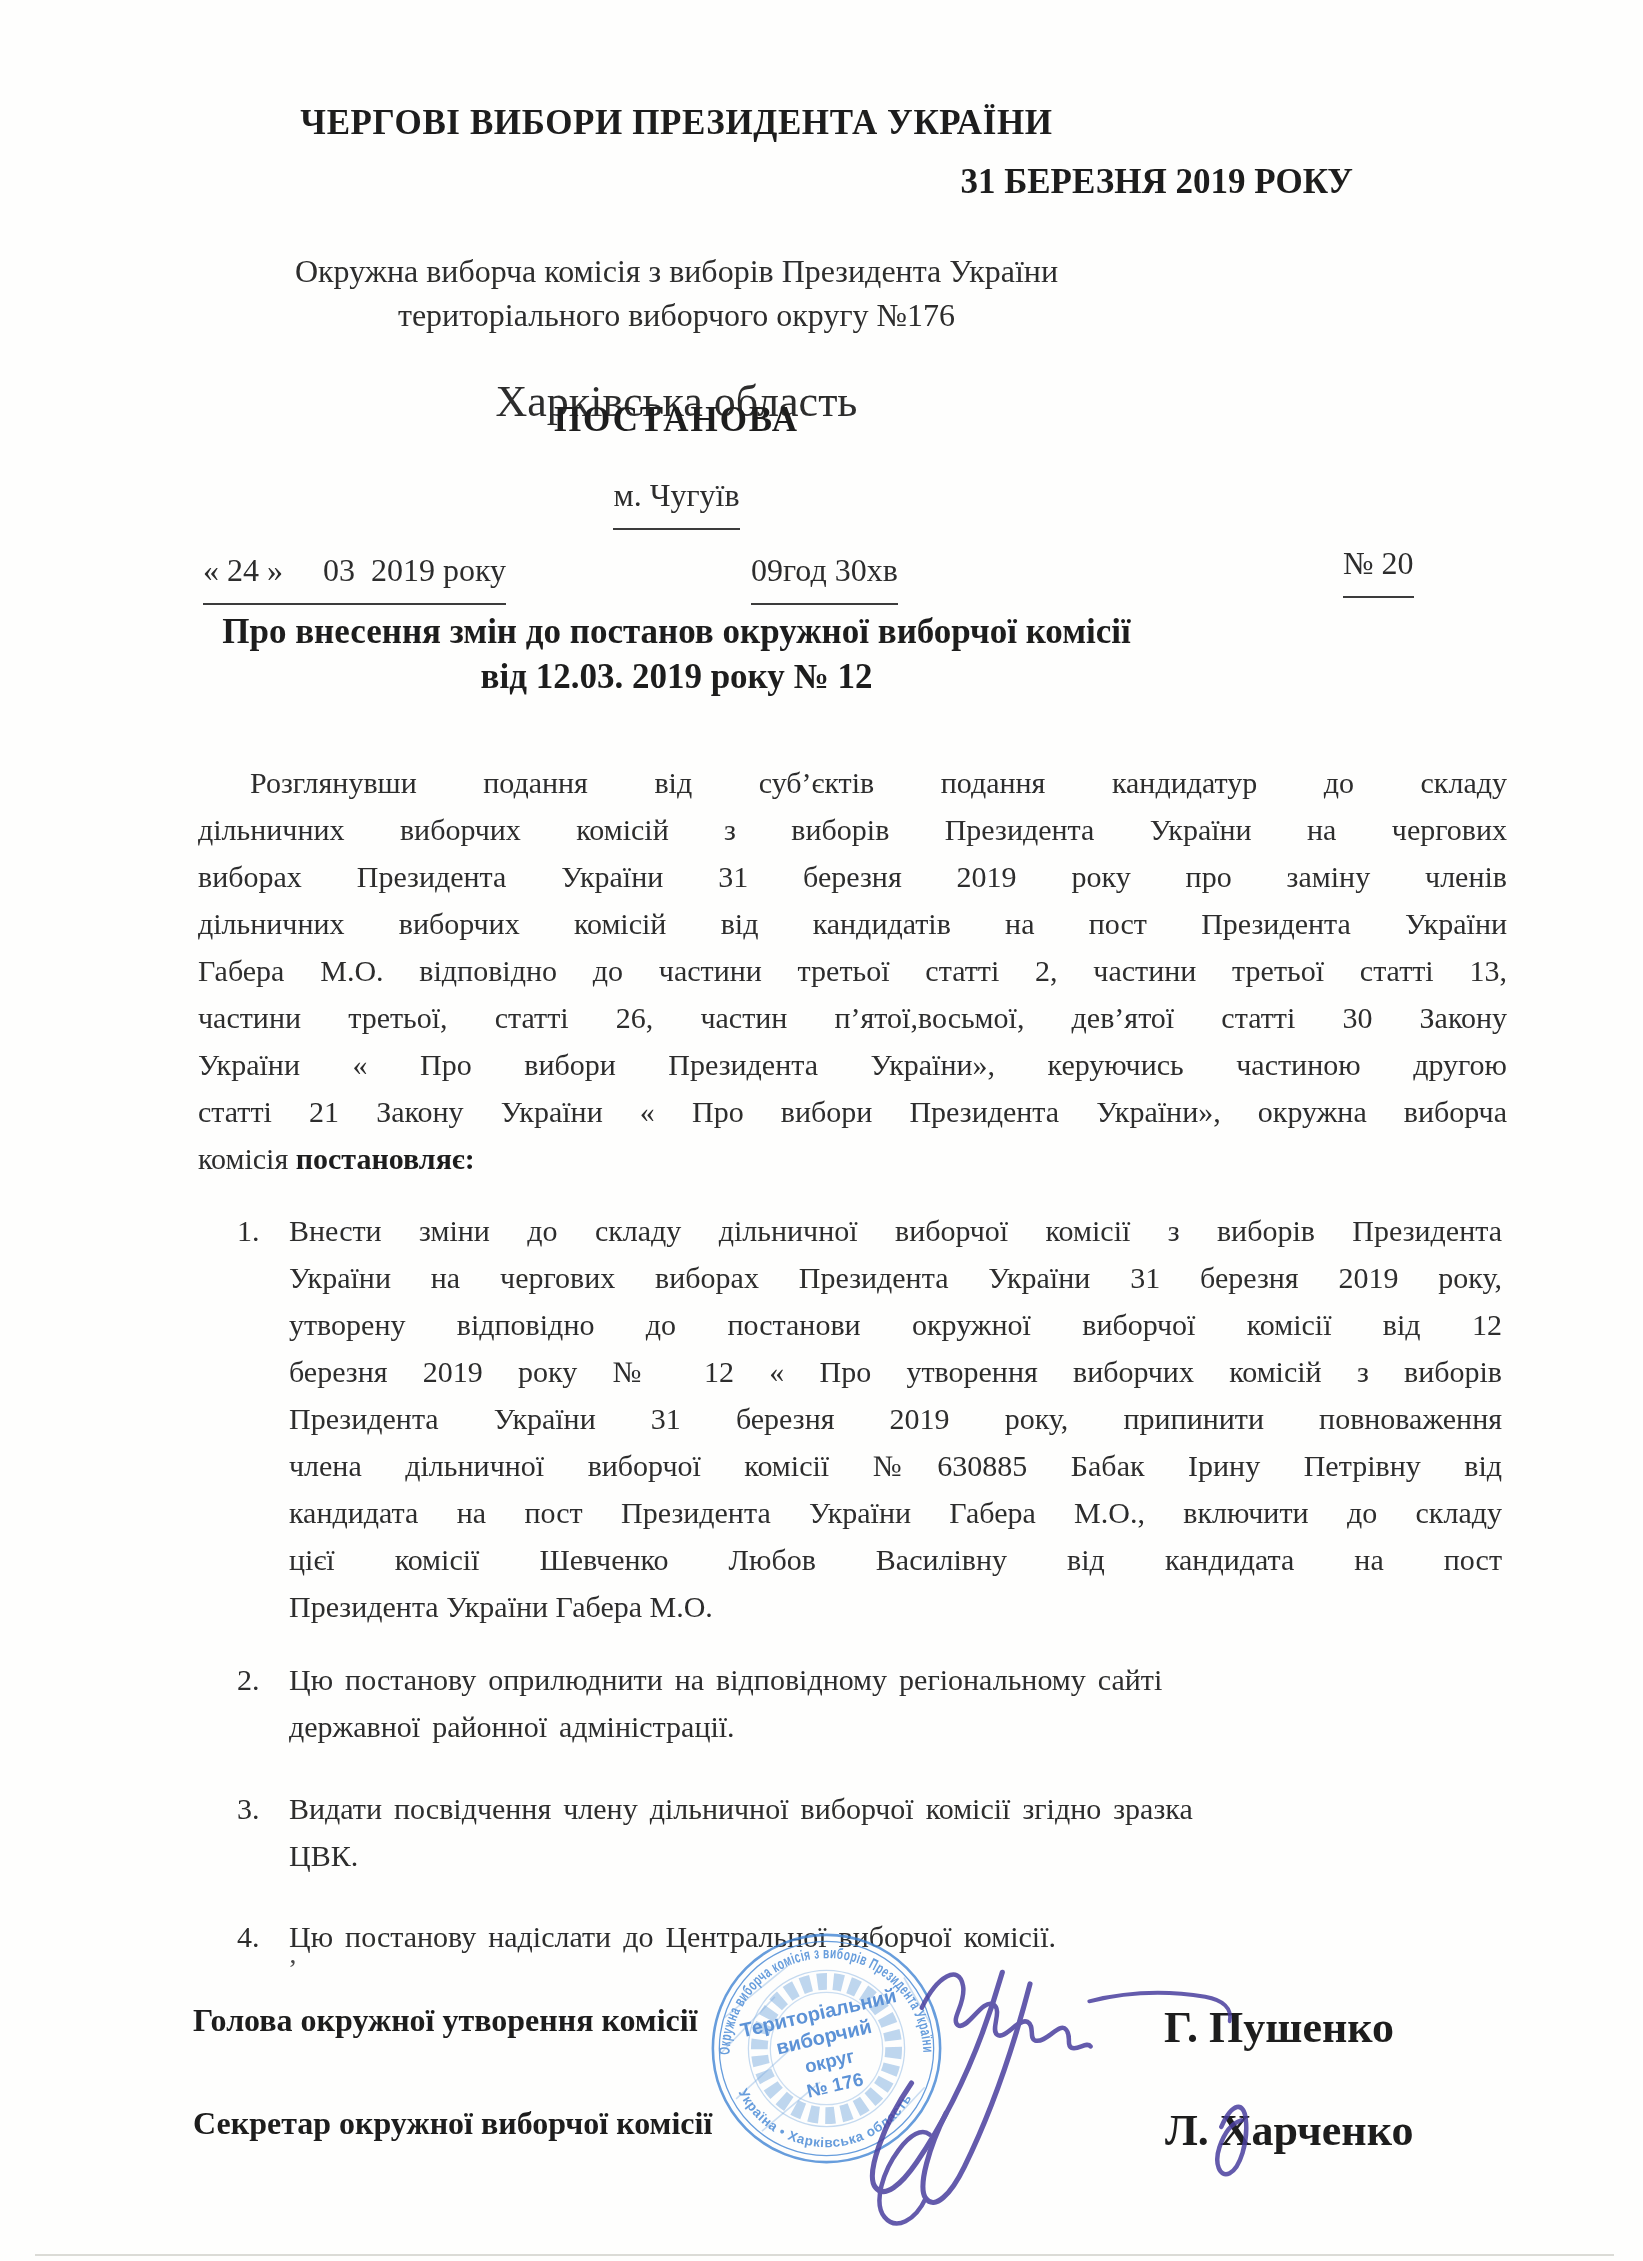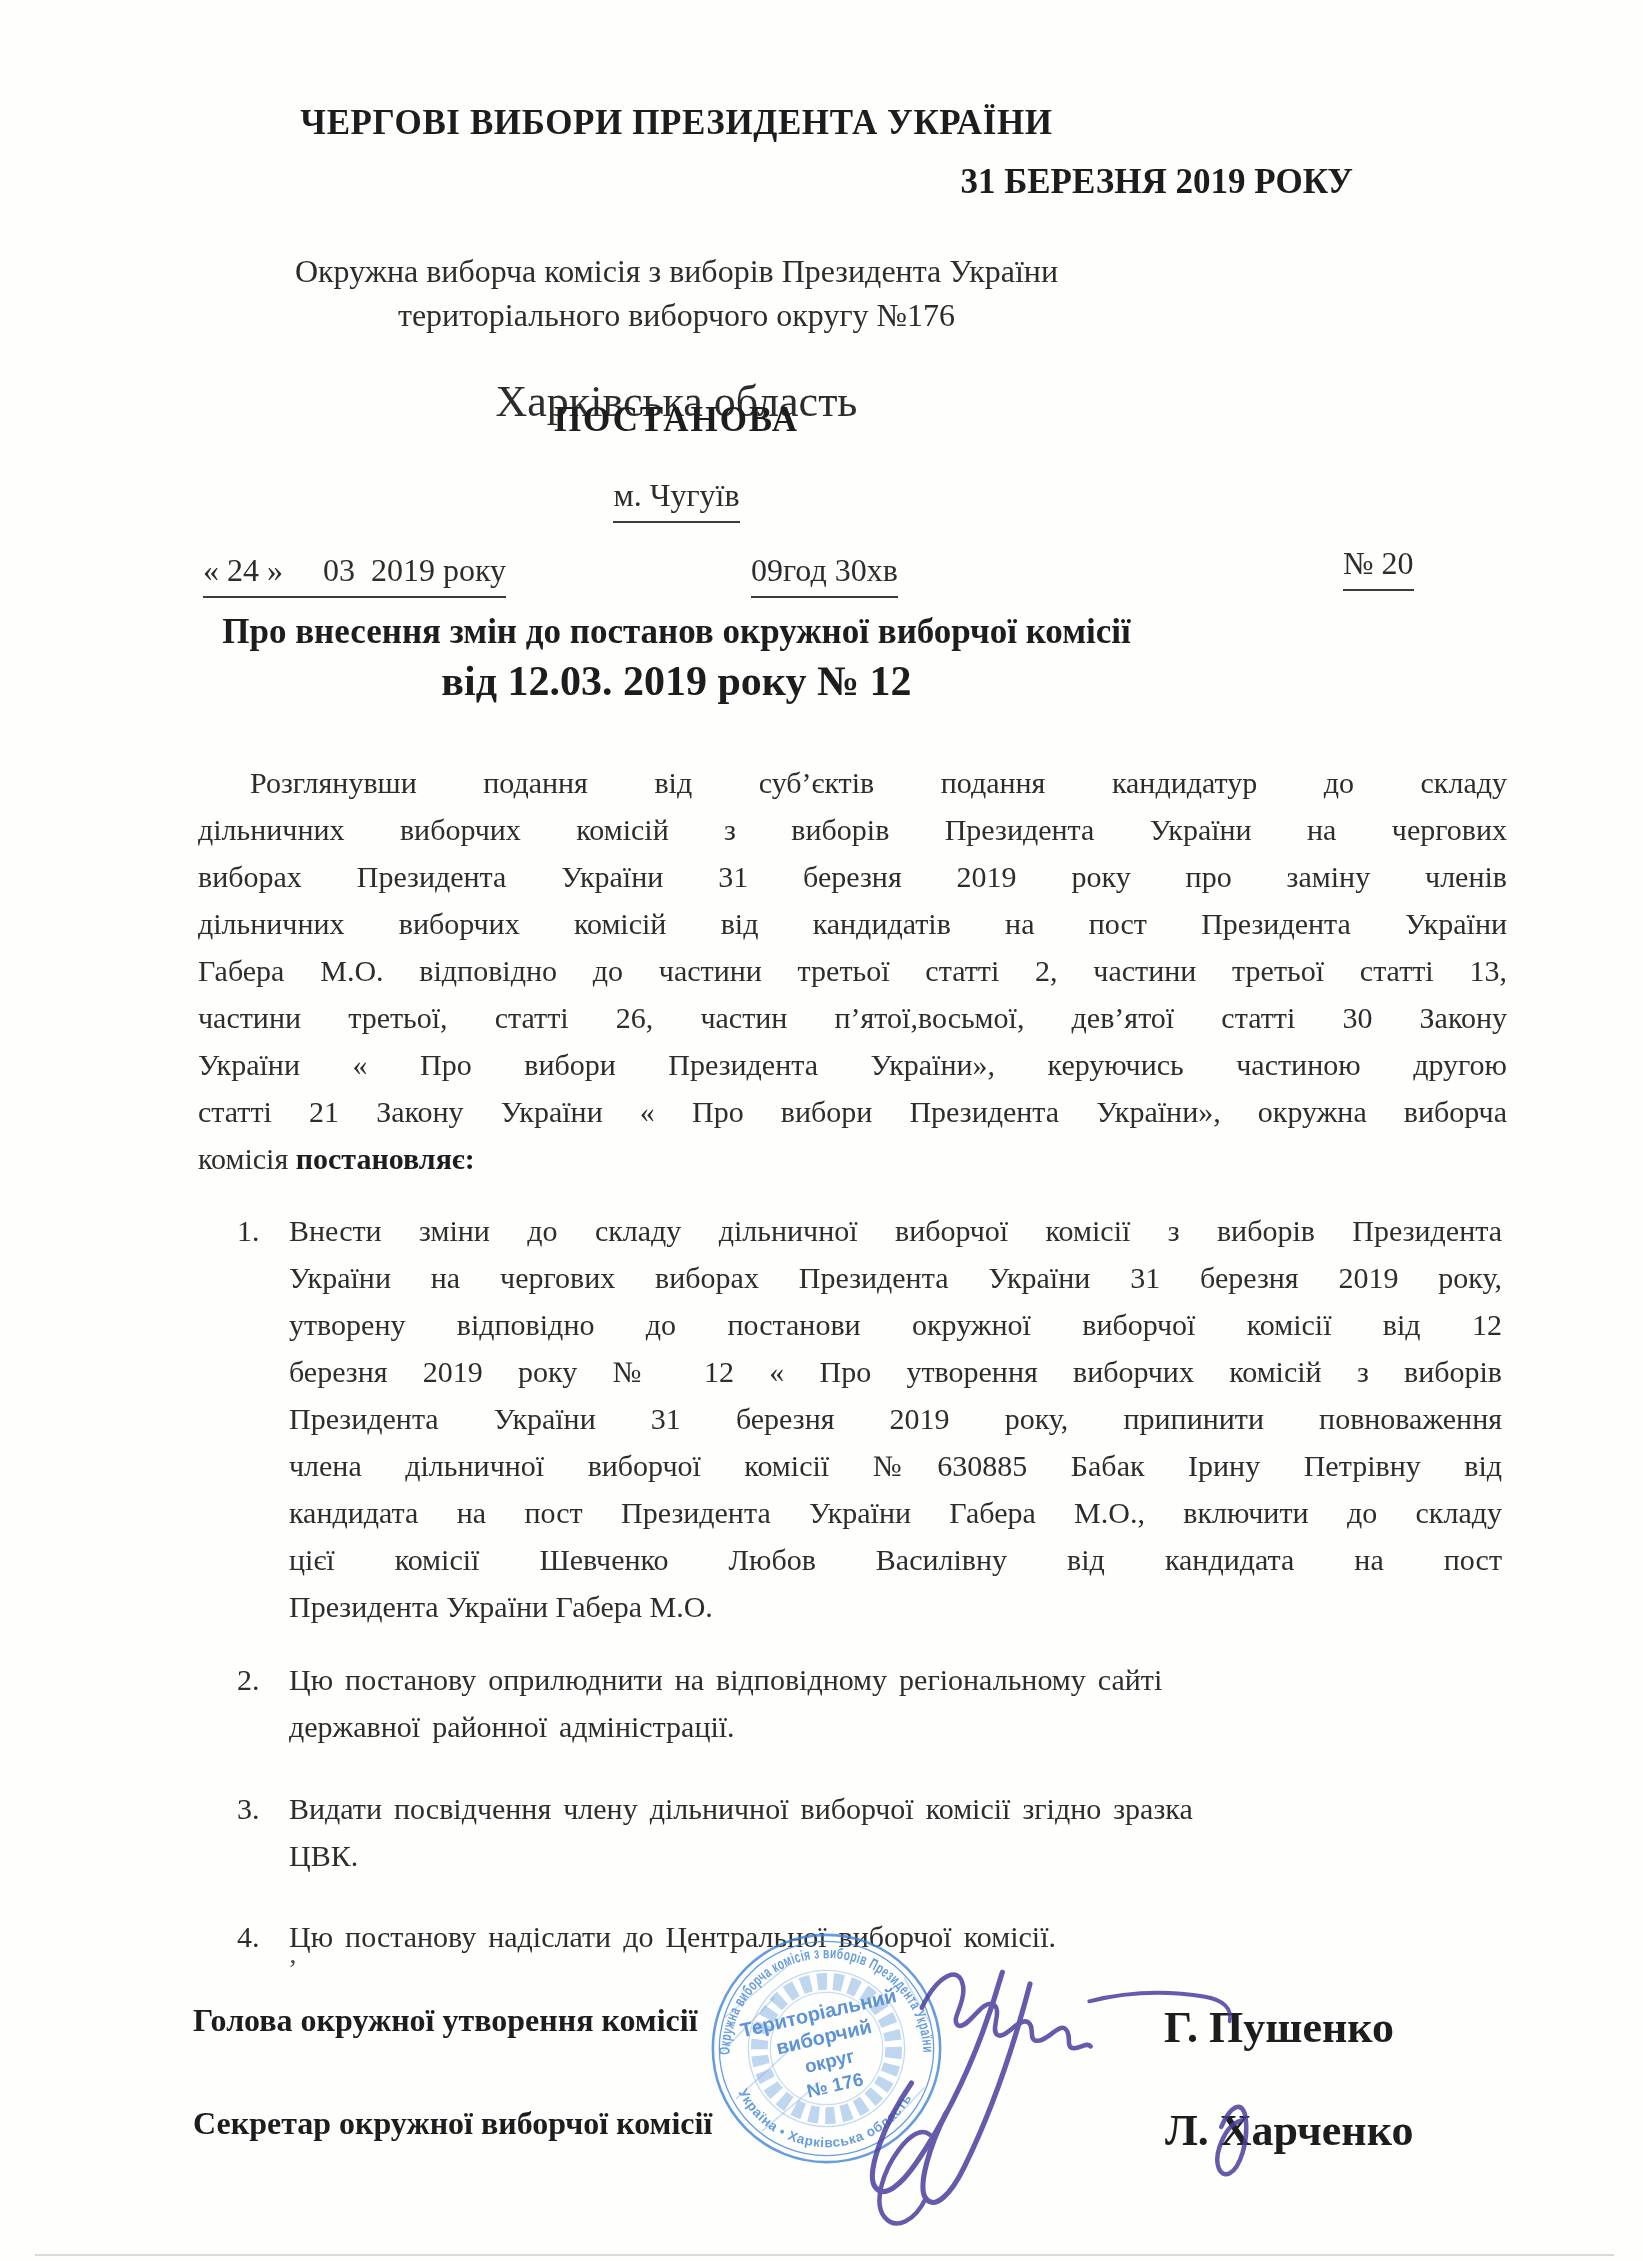--- a/index.html
+++ b/index.html
@@ -5,34 +5,34 @@
   html,body{margin:0;padding:0;background:#6b6b6b;}
   .page{
     position:relative;width:1644px;height:2261px;background:#fefefdf8;
     background:#fefefd;
     font-family:"Liberation Serif","DejaVu Serif",serif;
     color:#2d2d2d;overflow:hidden;
   }
   .abs{position:absolute;}
   .c{left:0;width:1353px;text-align:center;}
   .b{font-weight:700;color:#1d1d1d;}
-  .u{border-bottom:2.6px solid #3c3c3c;padding-bottom:8px;}
+  .u{border-bottom:2.6px solid #3c3c3c;padding-bottom:15px;}
   .hline1{top:103px;font-size:35px;letter-spacing:0.6px;}
   .hline2{top:162px;font-size:35px;text-align:right;}
   .com1{top:253px;font-size:32px;}
   .com2{top:297px;font-size:32px;}
   .com3{top:352px;font-size:44px;margin-top:24px;}
   .ptype{top:400px;font-size:35px;letter-spacing:1.9px;}
   .city{top:477px;font-size:32px;}
   .dl{font-size:32px;white-space:pre;margin-left:24px;}
   .dleft{left:179px;top:552px;}
   .dcenter{left:727px;top:552px;}
   .dright{left:1319px;top:545px;}
   .t1{top:612px;font-size:35px;}
-  .t2{top:657px;font-size:42px;}
+  .t2{top:657px;font-size:35px;}
   .pre{top:759px;left:198px;width:1309px;font-size:30px;line-height:47px;}
   .jl{text-align:justify;text-align-last:justify;}
   .ind{text-indent:52px;}
   .list{top:1207px;left:237px;width:1265px;font-size:30px;line-height:47px;}
   .item{display:flex;}
   .inum{width:52px;flex:0 0 52px;}
   .itext{flex:1;}
   .m1{margin-top:26px;}
   .m2{margin-top:35px;}
   .m3{margin-top:34px;}

